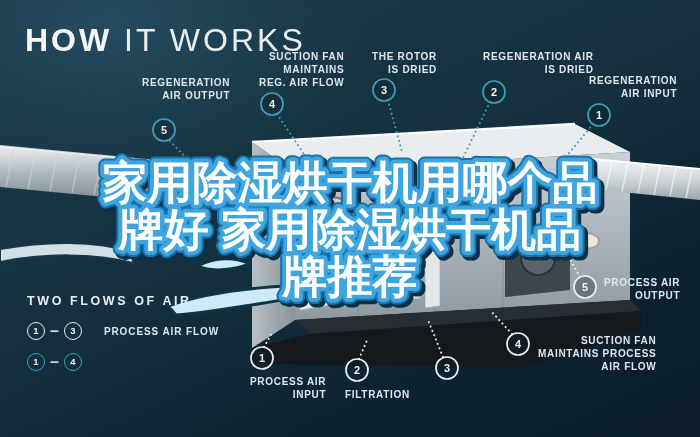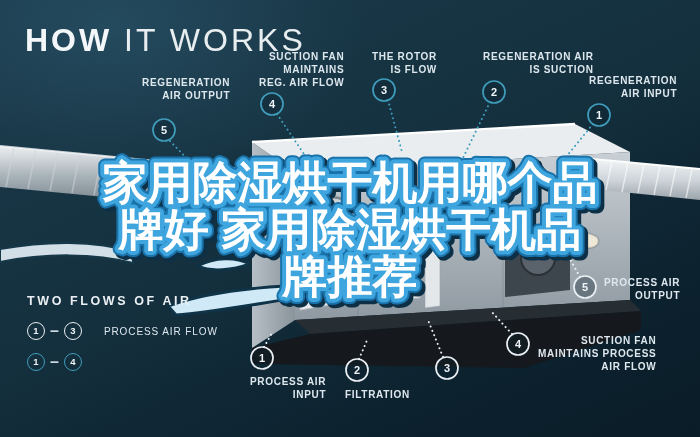--- a/index.html
+++ b/index.html
@@ -29,21 +29,21 @@
   #lbl-process-dried{left:436px;top:387px;}
   #lbl-suction-process{left:538px;top:334px;}
   
   #legend{position:absolute;left:27px;top:294px;color:#e9eff3;}
   .legend-title{font-size:12.5px;font-weight:600;letter-spacing:2.6px;margin-bottom:12px;}
   .legend-row{display:flex;align-items:center;height:22px;margin-bottom:9px;}
   .lc{display:inline-block;width:16px;height:16px;border-radius:50%;border:1.6px solid #e9eff3;
       font-size:9.5px;font-weight:700;line-height:16px;text-align:center;color:#eef4f7;}
   .lc.regen{border-color:#3f9cba;}
   .ldash{margin:0 5px;font-weight:700;color:#cfdbe2;}
-  .ltext{margin-left:14px;font-size:10px;font-weight:400;letter-spacing:.9px;color:#dde7ed;padding-left:8px;}
+  .ltext{margin-left:14px;font-size:10px;font-weight:700;letter-spacing:.9px;color:#dde7ed;padding-left:8px;}
   
   text.conum{font-family:"Liberation Sans",sans-serif;font-size:11px;font-weight:700;fill:#eef4f7;}
   text.hl{font-family:"Liberation Sans",sans-serif;font-weight:900;font-size:45px;}
 </style>
 </head>
 <body>
 
 <div id="stage">
 
   <svg id="scene" width="700" height="437" viewBox="0 0 700 437">
@@ -226,23 +226,23 @@
   <div class="page-title">
     <span class="b">HOW</span><span class="l"> IT WORKS</span>
   </div>
 
   <div class="lbl" id="lbl-regen-output">REGENERATION
 AIR OUTPUT</div>
   <div class="lbl" id="lbl-suction-regen">SUCTION FAN
 MAINTAINS
 REG. AIR FLOW</div>
   <div class="lbl" id="lbl-rotor-dried">THE ROTOR
-IS FLOW</div>
+IS DRIED</div>
   <div class="lbl" id="lbl-regen-heated">REGENERATION AIR
-IS SUCTION</div>
+IS DRIED</div>
   <div class="lbl" id="lbl-regen-input">REGENERATION
 AIR INPUT</div>
   <div class="lbl" id="lbl-process-output">PROCESS AIR
 OUTPUT</div>
   <div class="lbl" id="lbl-process-input">PROCESS AIR
 INPUT</div>
   <div class="lbl" id="lbl-filtration">FILTRATION</div>
   <div class="lbl" id="lbl-suction-process">SUCTION FAN
 MAINTAINS PROCESS
 AIR FLOW</div>

